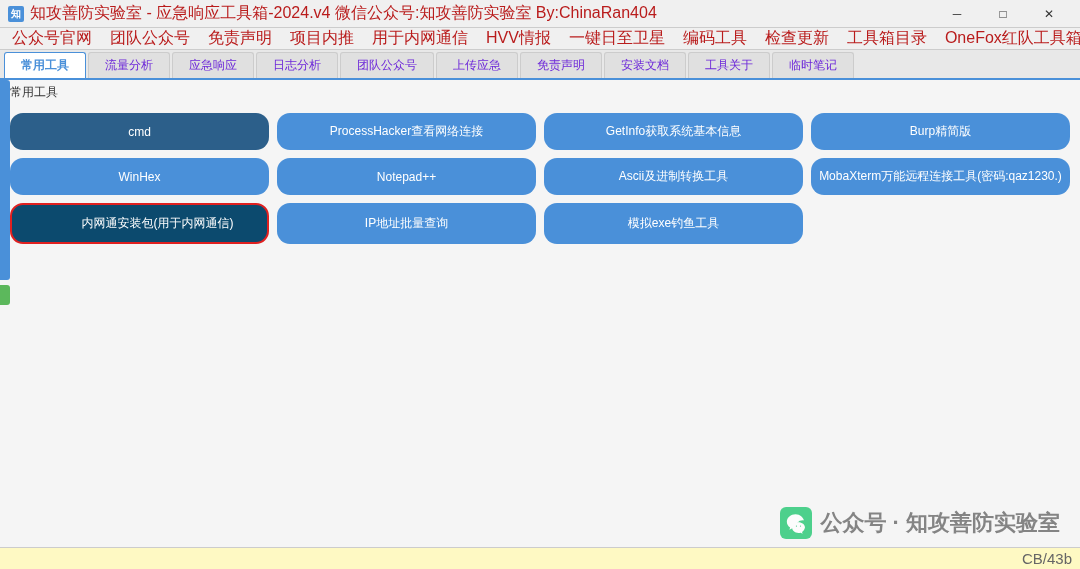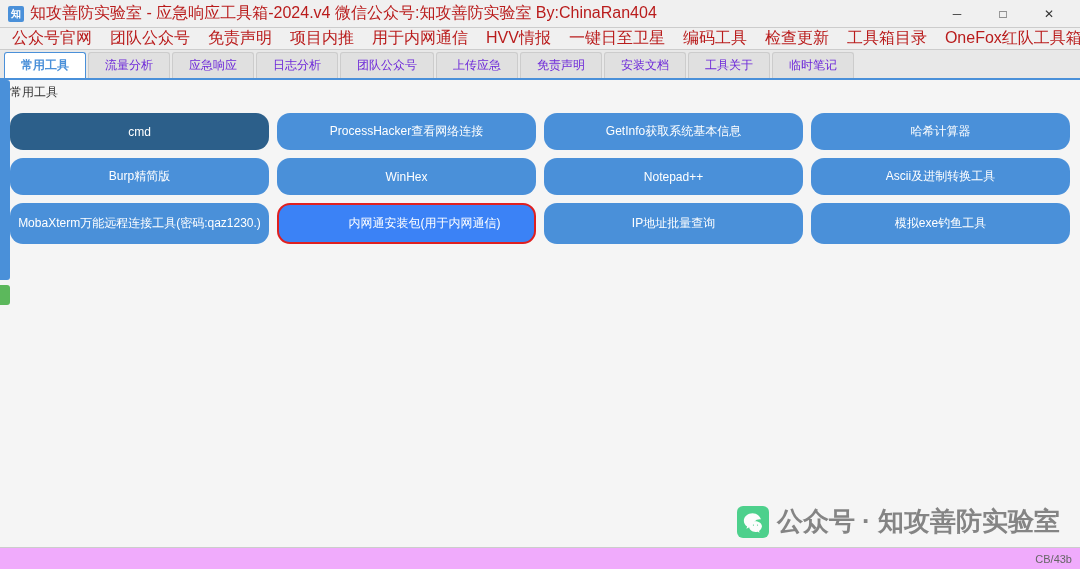--- a/index.html
+++ b/index.html
@@ -139,21 +139,21 @@
       align-items: center;
       justify-content: center;
       white-space: nowrap;
       overflow: hidden;
       text-overflow: ellipsis;
     }
     .tool-btn.dark {
       background: #2c5f8a;
     }
     .tool-btn.highlighted {
-      background: #3b82f6;
+      background: #0c4a6e;
       border: 2px solid #e02020;
       padding-left: 44px;
     }
 
     
     .watermark-area {
       position: absolute;
       bottom: 30px;
       right: 20px;
       display: flex;
@@ -166,39 +166,39 @@
       height: 32px;
       background: #07c160;
       border-radius: 6px;
       display: flex;
       align-items: center;
       justify-content: center;
       color: white;
       font-size: 20px;
     }
     .watermark-text {
-      font-size: 26px;
+      font-size: 22px;
       color: #555;
       font-weight: bold;
     }
 
     
     .status-bar {
       position: absolute;
       bottom: 0;
       left: 0;
       right: 0;
       height: 22px;
-      background: #f0abfc;
+      background: #fef9c3;
       border-top: 1px solid #ccc;
       display: flex;
       align-items: center;
       justify-content: flex-end;
       padding: 0 8px;
-      font-size: 11px;
+      font-size: 15px;
       color: #666;
     }
 
     
     .left-indicator {
       position: absolute;
       left: 0;
       top: 80px;
       width: 10px;
       height: 200px;
@@ -257,21 +257,20 @@
 
 <div class="section-header">
   <span>常用工具</span>
 </div>
 
 <div class="main-content">
   <div class="tool-grid">
   <button class="tool-btn dark">cmd</button>
       <button class="tool-btn">ProcessHacker查看网络连接</button>
       <button class="tool-btn">GetInfo获取系统基本信息</button>
-      <button class="tool-btn">哈希计算器</button>
       <button class="tool-btn">Burp精简版</button>
       <button class="tool-btn">WinHex</button>
       <button class="tool-btn">Notepad++</button>
       <button class="tool-btn">Ascii及进制转换工具</button>
       <button class="tool-btn">MobaXterm万能远程连接工具(密码:qaz1230.)</button>
       <button class="tool-btn highlighted">内网通安装包(用于内网通信)</button>
       <button class="tool-btn">IP地址批量查询</button>
       <button class="tool-btn">模拟exe钓鱼工具</button>
       <div></div>
       <div></div>

